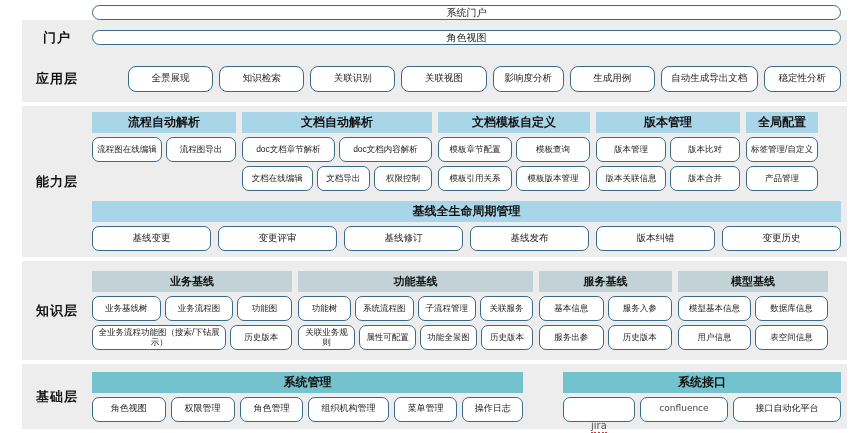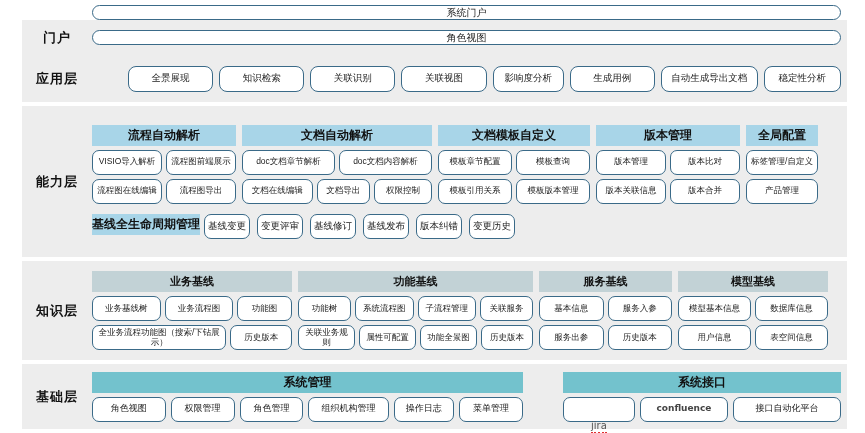--- a/index.html
+++ b/index.html
@@ -100,21 +100,21 @@
   #layer-app .layer-body { flex-direction: row; gap: 6px; }
   #layer-app .pill { height: 26px; font-size: 9.5px; border-radius: 8px; }
 
   
   #layer-cap { top: 106px; height: 151px; align-items: center; }
   .cap-groups { display: flex; gap: 6px; align-items: stretch; }
   .cap-group { display: flex; flex-direction: column; gap: 4px; }
   .cap-group .row { gap: 4px; }
   .cap-group .pill { font-size: 8.5px; height: 25px; }
 
-  .lifecycle { margin-top: 6px; display: flex; flex-direction: row; gap: 4px; }
+  .lifecycle { margin-top: 6px; display: flex; flex-direction: column; gap: 4px; }
   .lifecycle .row { gap: 7px; align-items: center; }
   .lifecycle .pill { flex: 1 1 0; height: 25px; font-size: 9.5px; }
 
   
   #layer-know { top: 261px; height: 99px; }
   .know-groups { display: flex; gap: 6px; align-items: center; }
   .know-group { display: flex; flex-direction: column; gap: 4px; }
   .know-group .row { gap: 4px; }
   .know-group .pill { font-size: 8.5px; height: 25px; }
 
@@ -128,21 +128,21 @@
   .jira-word {
     position: relative;
     color: #555;
     font-family: "DejaVu Sans", sans-serif;
     font-size: 10px;
     display: inline-block;
     border-bottom: 2px dotted #e03030;
     padding-bottom: 1px;
     margin-top: 36px;
   }
-  .latin { font-family: "DejaVu Sans", sans-serif; color: #444; font-weight: bold; }
+  .latin { font-family: "DejaVu Sans", sans-serif; color: #444; }
 </style>
 </head>
 <body>
 
 <div id="arch">
 
   <div class="layer" id="layer-portal">
     <div class="layer-label">门户</div>
     <div class="layer-body">
       <div class="pill">系统门户</div>
@@ -166,24 +166,20 @@
   </div>
 
   <div class="layer" id="layer-cap">
     <div class="layer-label">能力层</div>
     <div class="layer-body">
 
       <div class="cap-groups">
 
         <div class="cap-group" style="width:144px">
           <div class="ghead cap">流程自动解析</div>
-          <div class="row">
-            <div class="pill" style="flex:1 1 0">VISIO导入解析</div>
-            <div class="pill" style="flex:1 1 0">流程图前端展示</div>
-          </div>
           <div class="row">
             <div class="pill" style="flex:1 1 0">流程图在线编辑</div>
             <div class="pill" style="flex:1 1 0">流程图导出</div>
           </div>
         </div>
 
         <div class="cap-group" style="width:190px">
           <div class="ghead cap">文档自动解析</div>
           <div class="row">
             <div class="pill" style="flex:1 1 0">doc文档章节解析</div>
@@ -314,22 +310,22 @@
     <div class="layer-body">
       <div class="base-groups">
 
         <div class="base-group" style="flex:1.55 1 0">
           <div class="ghead base">系统管理</div>
           <div class="row">
             <div class="pill" style="flex:1 1 0">角色视图</div>
             <div class="pill" style="flex:0.85 1 0">权限管理</div>
             <div class="pill" style="flex:0.85 1 0">角色管理</div>
             <div class="pill" style="flex:1.1 1 0">组织机构管理</div>
+            <div class="pill" style="flex:0.85 1 0">菜单管理</div>
             <div class="pill" style="flex:0.8 1 0">操作日志</div>
-            <div class="pill" style="flex:0.85 1 0">菜单管理</div>
           </div>
         </div>
 
         <div class="base-group" style="flex:1 1 0">
           <div class="ghead base">系统接口</div>
           <div class="row">
             <div class="pill" style="flex:0.8 1 0">
               <span class="jira-word">jira</span>
             </div>
             <div class="pill latin" style="flex:1 1 0">confluence</div>

